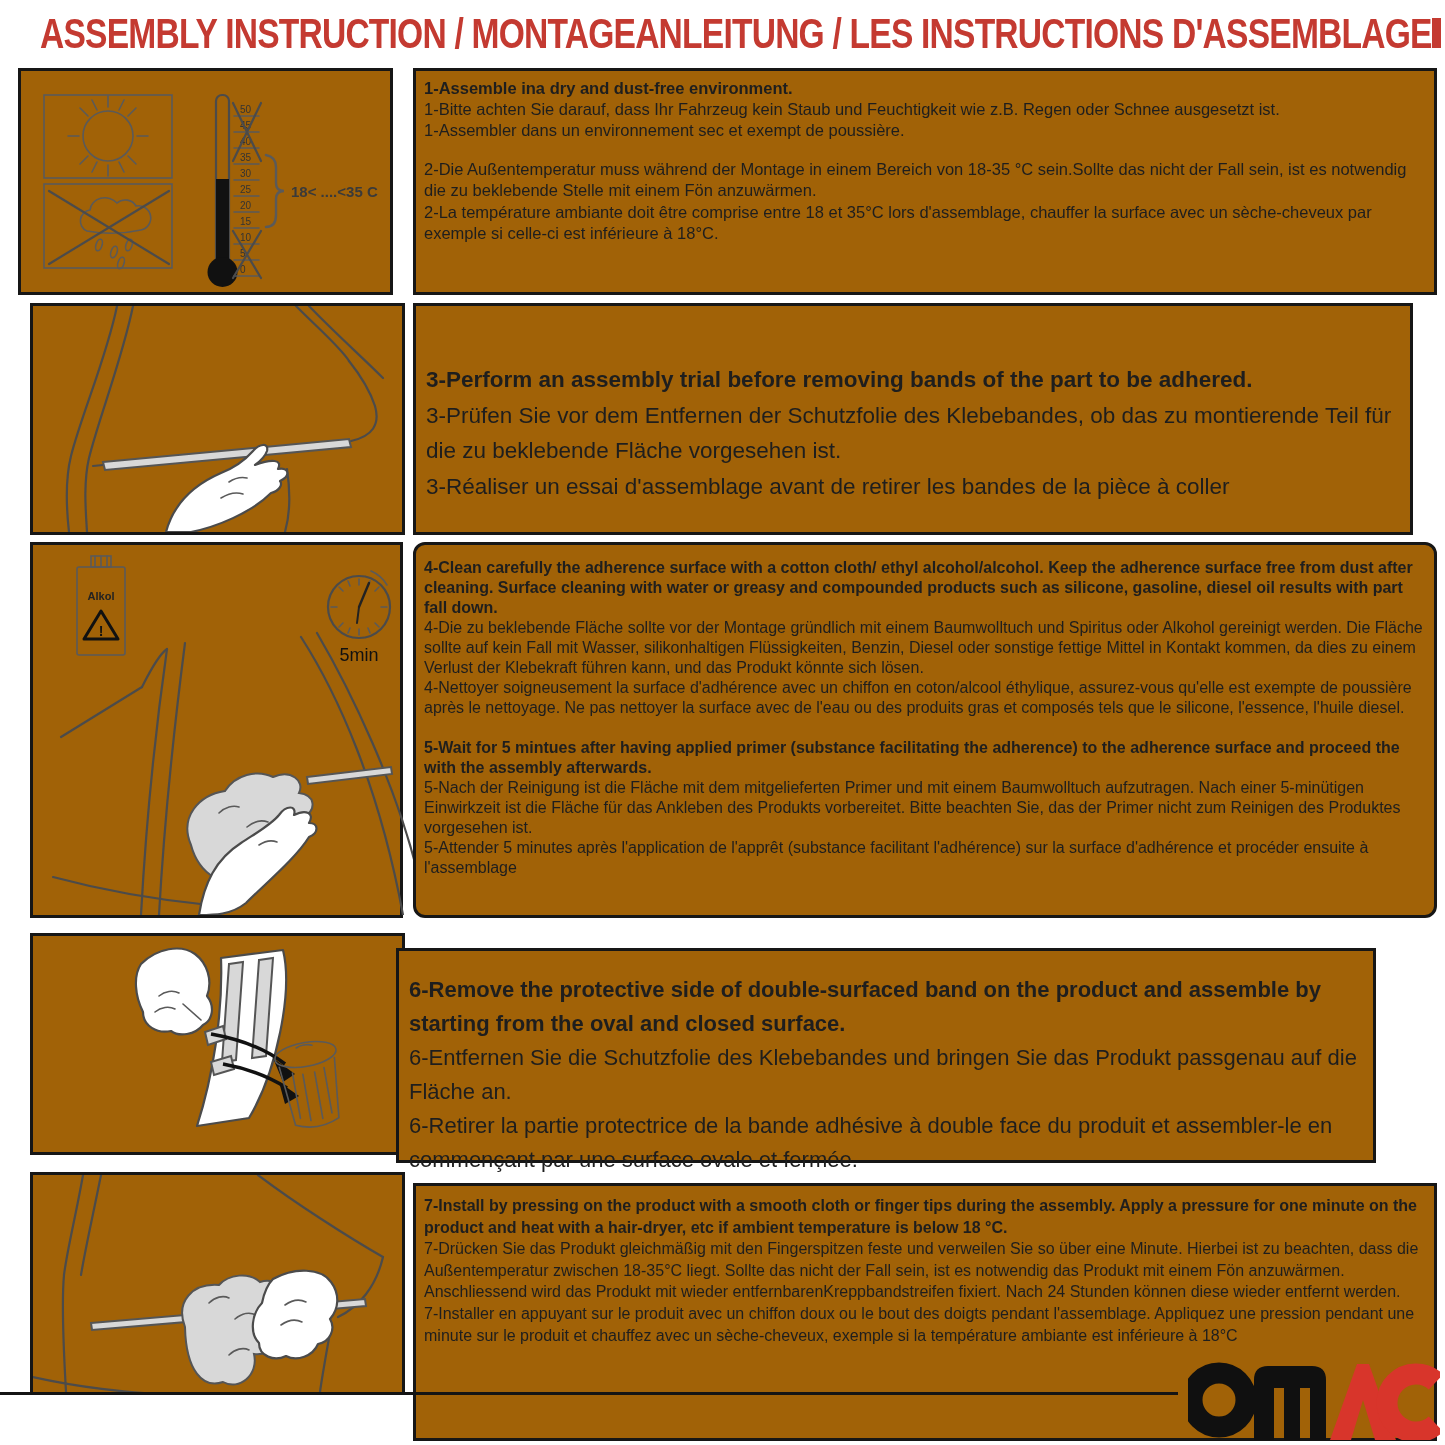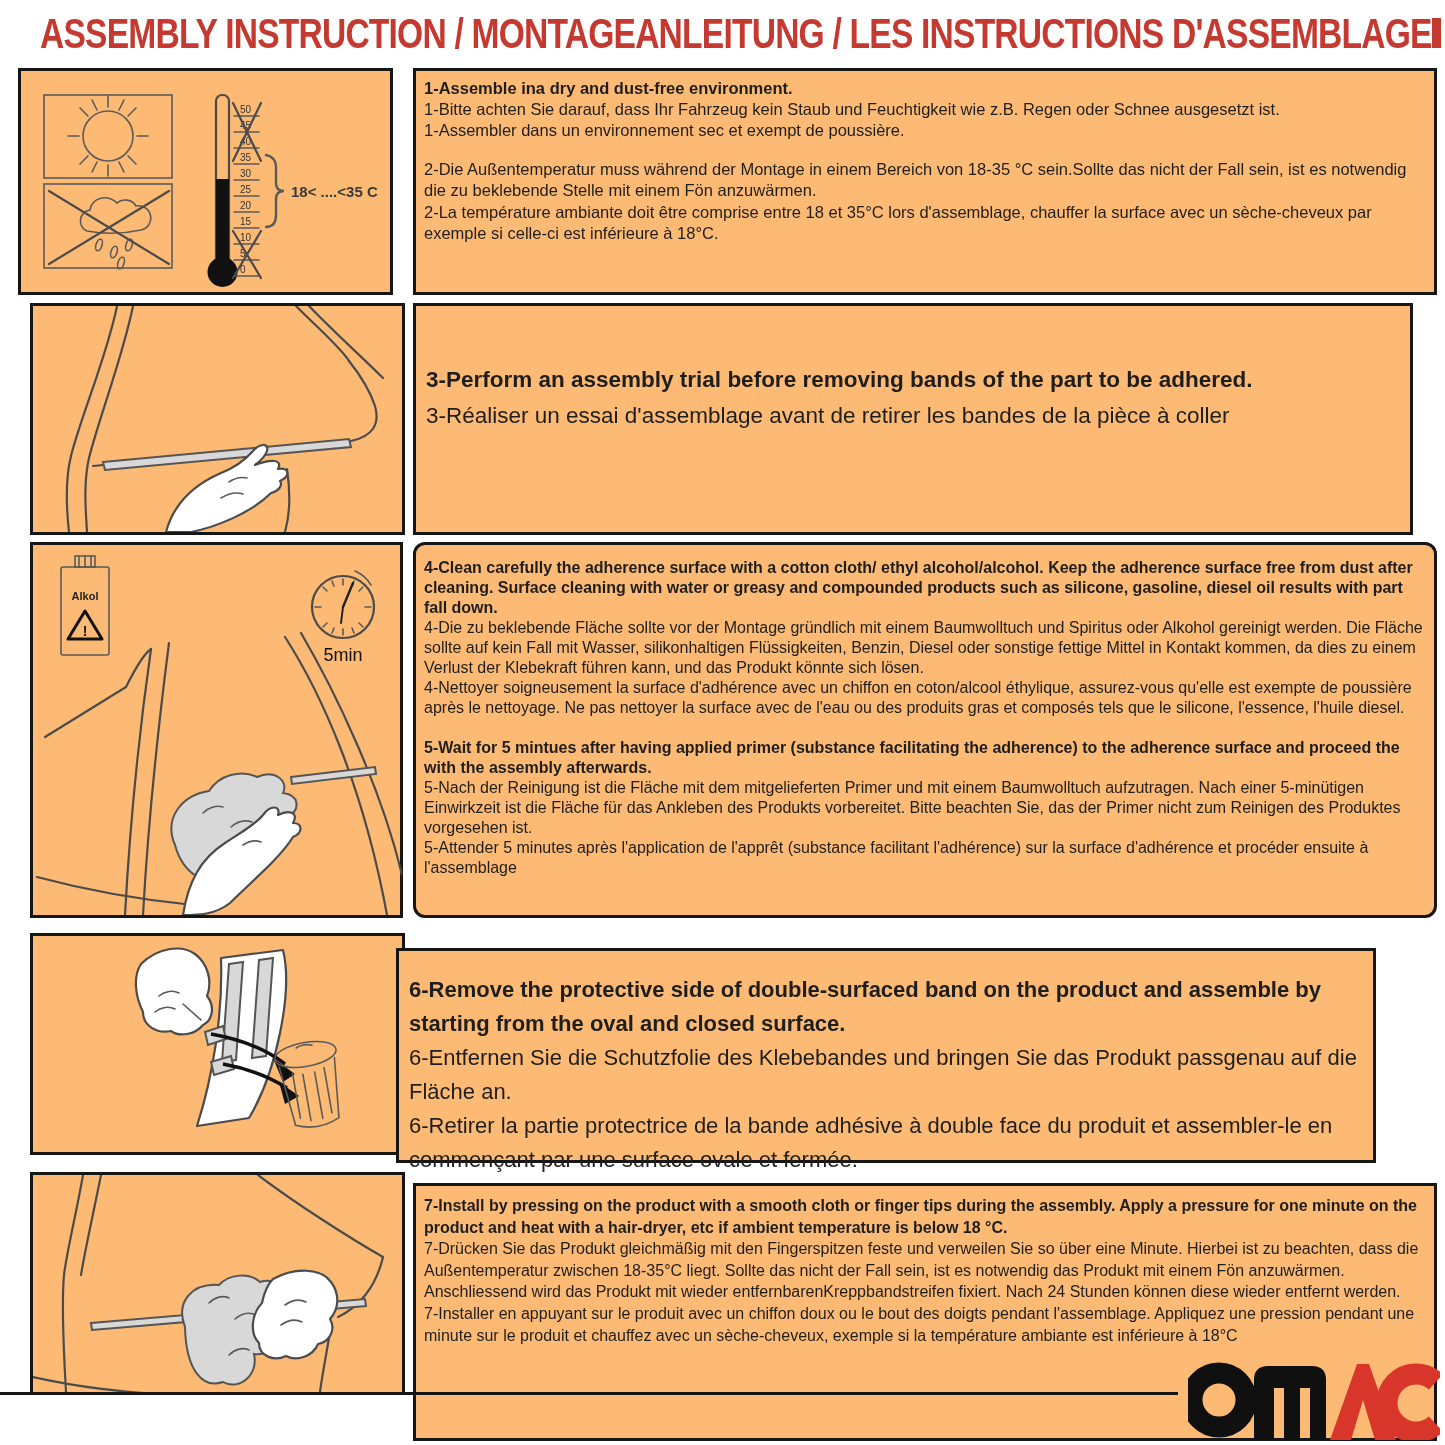--- a/index.html
+++ b/index.html
@@ -1,20 +1,20 @@
 <!DOCTYPE html>
 <html><head>
 <meta charset="utf-8">
 <style>
   html,body{margin:0;padding:0;background:#fff;}
   #page{position:relative;width:1445px;height:1445px;background:#fff;overflow:hidden;
         font-family:"Liberation Sans","DejaVu Sans",sans-serif;color:#1e1e1e;}
   .title{position:absolute;left:40px;top:10px;font-size:42px;font-weight:700;letter-spacing:-1px;
          color:#c43a31;white-space:nowrap;transform:scaleX(.80);transform-origin:left top;}
-  .box{position:absolute;border:3px solid #161616;background:#fdba74;box-sizing:border-box;}
+  .box{position:absolute;border:3px solid #161616;background:#a16207;box-sizing:border-box;}
   .fig{padding:0;}
   svg{display:block;}
   .ln{stroke:#4b4b4b;stroke-width:2.2;fill:none;stroke-linecap:round;stroke-linejoin:round;}
   .thin{stroke:#5a5a5a;stroke-width:1.6;fill:none;stroke-linecap:round;}
   .grayfill{fill:#d8d8d8;stroke:#555;stroke-width:2;}
   .whitefill{fill:#fff;stroke:#4b4b4b;stroke-width:2.2;stroke-linejoin:round;}
   .num{font-size:10px;fill:#333;font-family:"Liberation Sans",sans-serif;}
   .slabel{font-size:15px;font-weight:700;fill:#3a3a3a;font-family:"Liberation Sans",sans-serif;}
   .clklabel{font-size:18px;fill:#111;font-family:"Liberation Sans",sans-serif;}
   .bottlelabel{font-size:11px;font-weight:700;fill:#222;font-family:"Liberation Sans",sans-serif;}
@@ -106,24 +106,25 @@
       <polygon class="grayfill" points="70,156 316,133 318,141 72,164"></polygon>
       <g>
         <path class="whitefill" d="M133,226 C140,200 158,180 188,167 C203,161 213,153 220,145 C226,138 236,136 234,145 C232,151 226,156 222,159 C238,153 250,153 245,163 C256,161 258,170 247,175 C250,179 246,185 238,187 C218,207 183,221 158,226 Z"></path>
         <path class="thin" d="M196,176 C202,172 209,171 214,172 M188,192 C196,187 204,186 210,188"></path>
       </g>
     </svg>
   </div>
 
   <div class="box txt s2" style="left:413px;top:303px;width:1024px;height:232px;">
     <div class="b">3-Perform an assembly trial before removing bands of the part to be adhered.</div>
+    <div>3-Prüfen Sie vor dem Entfernen der Schutzfolie des Klebebandes, ob das zu montierende Teil für die zu beklebende Fläche vorgesehen ist.</div>
     <div>3-Réaliser un essai d'assemblage avant de retirer les bandes de la pièce à coller</div>
   </div>
 
-  <div class="box fig" style="left:30px;top:542px;width:373px;height:376px;">
+  <div class="box fig" style="left:30px;top:542px;width:373px;height:376px;padding-left:16px;">
     <svg width="369" height="370" viewBox="0 0 369 370">
       <g>
         <rect x="42" y="11" width="20" height="11" class="thin" fill="#bbb"></rect>
         <path class="thin" d="M46,11 V22 M52,11 V22 M58,11 V22"></path>
         <rect x="28" y="22" width="48" height="88" rx="2" class="thin" fill="#fff"></rect>
         <text x="52" y="55" text-anchor="middle" class="bottlelabel">Alkol</text>
         <g>
           <path d="M52,66 L69,94 H35 Z" fill="none" stroke="#111" stroke-width="3" stroke-linejoin="round"></path>
           <text x="52" y="91" text-anchor="middle" style="font-size:14px;font-weight:700;fill:#111;">!</text>
         </g>

